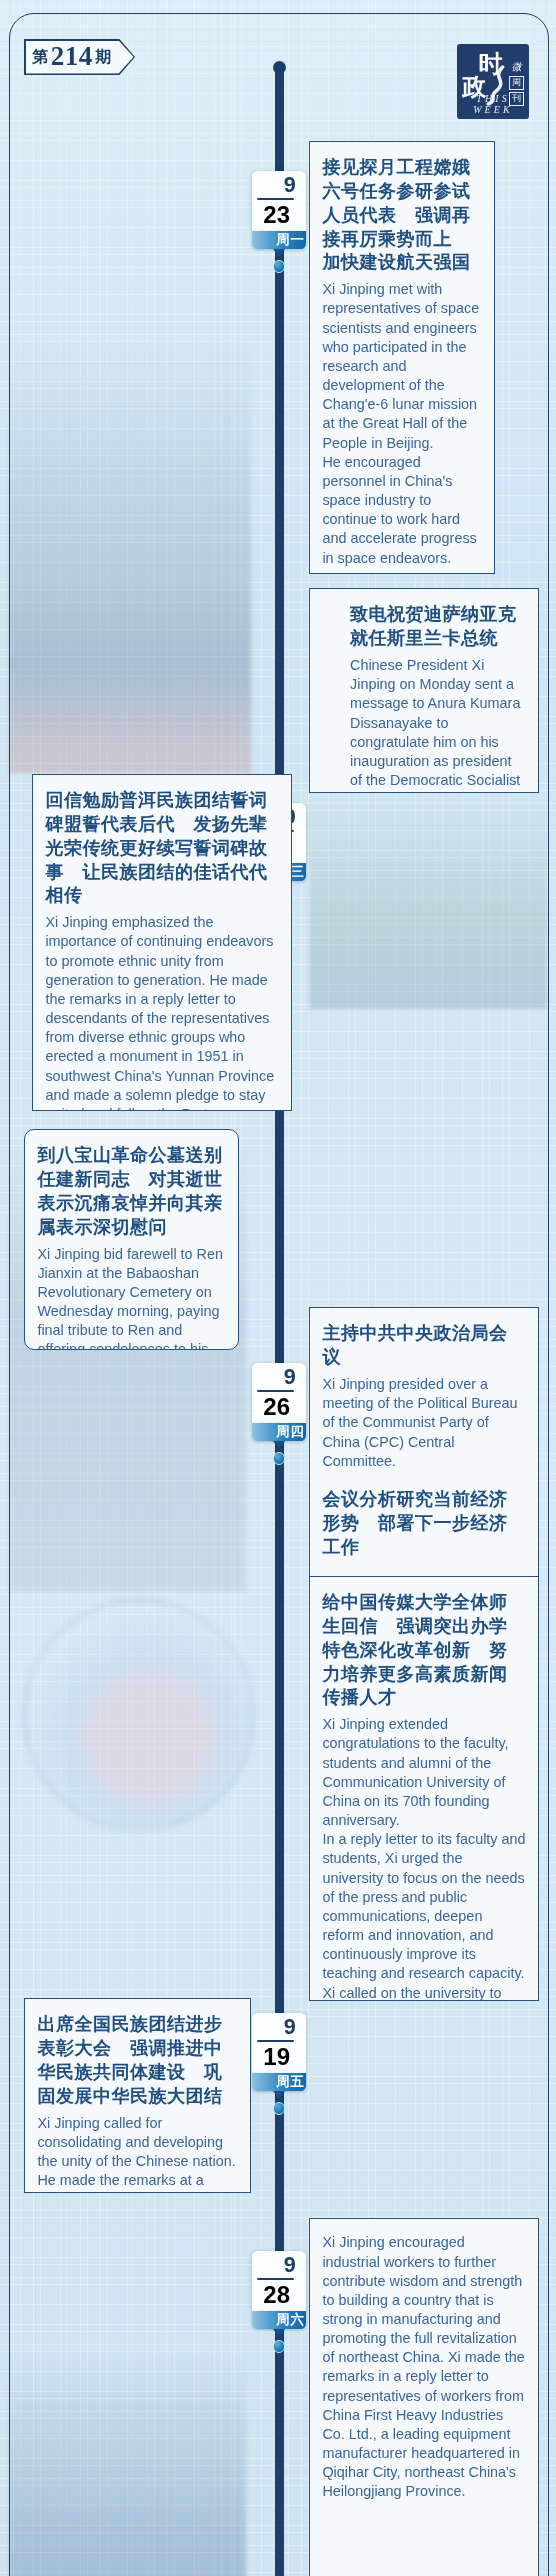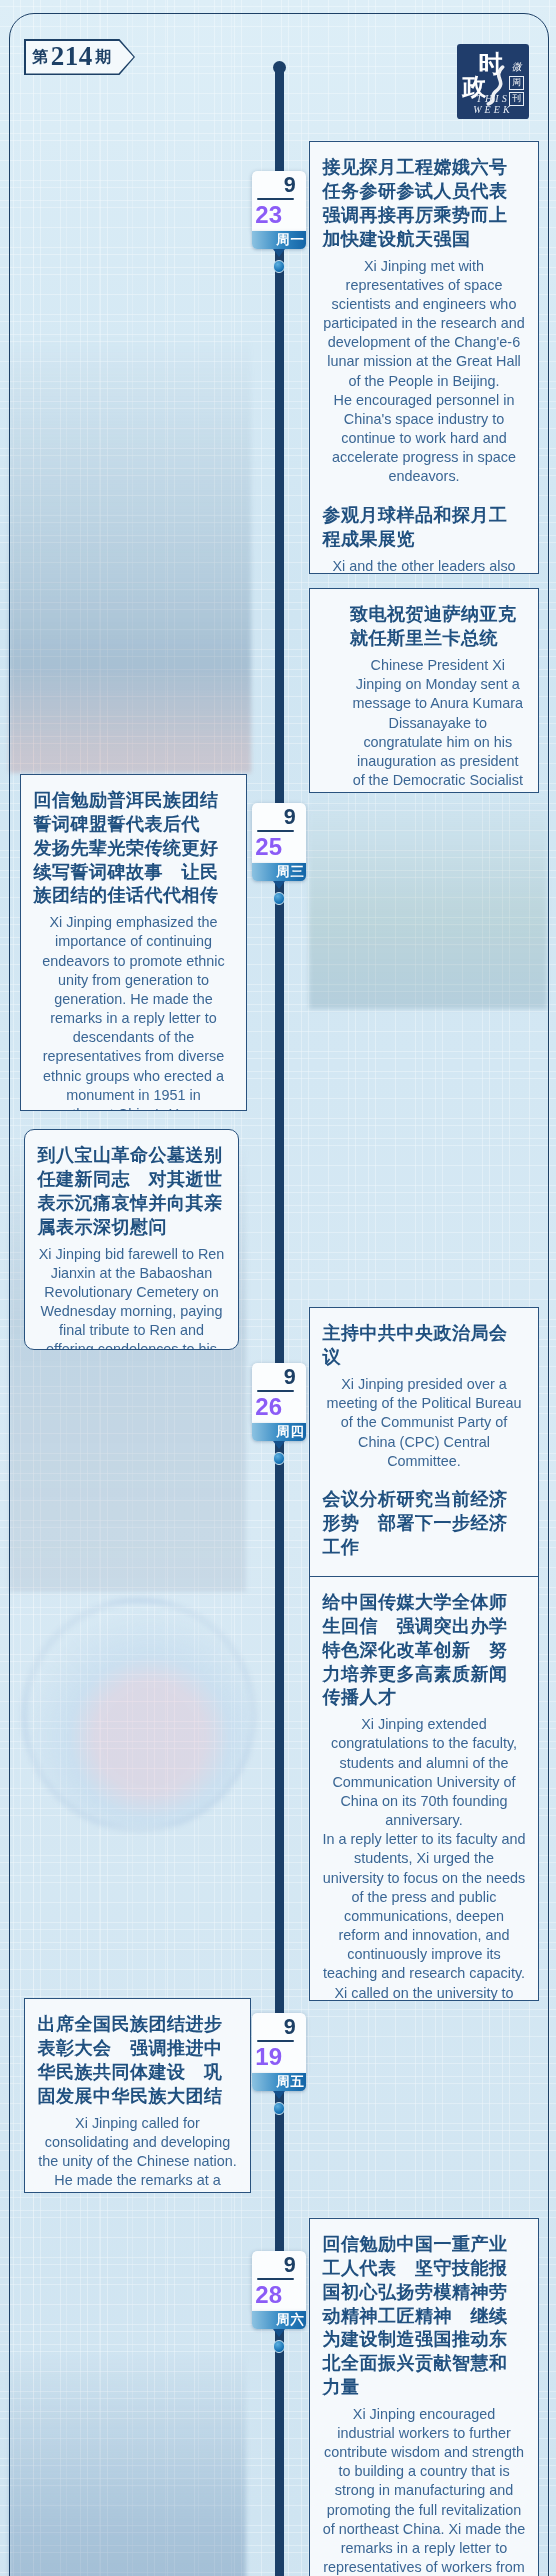--- a/index.html
+++ b/index.html
@@ -53,37 +53,37 @@
   .logo .caption{position:absolute;left:0;right:0;bottom:4.1px;text-align:center;color:#e8eef5;
     font-family:"Liberation Serif",serif;font-style:italic;font-size:10px;letter-spacing:3.1px;margin-top:40px;}
   
   .tline{left:275px;top:67px;width:9.3px;height:3063px;background:#1b3f68;border-radius:4.6px;}
   .tline-topdot{left:273px;top:61px;width:13.4px;height:13.4px;border-radius:50%;background:#1b3f68;}
   
   .date{left:252px;width:54px;}
   .date .box{background:#fbfdfe;border-radius:5.2px 5.2px 0 0;box-shadow:0 1px 4.1px rgba(27,63,104,.30);padding:3.1px 0 4.1px;}
   .date .d-top{font-size:21.6px;font-weight:700;color:#1d4066;text-align:right;padding-right:10.3px;line-height:1.05;}
   .date .d-bar{height:2.1px;background:#1d4066;width:70%;margin:1.5px 0 1.5px 4.6px;border-radius:1px;}
-  .date .d-day{font-size:24px;font-weight:700;color:#8b5cf6;text-align:right;padding-right:24px;line-height:1.05;}
+  .date .d-day{font-size:24px;font-weight:700;color:#000000;text-align:right;padding-right:16px;line-height:1.05;}
   .date .tab{height:17.5px;background:linear-gradient(90deg,#8cc2e1 0%,#2f86c2 55%,#1465a7 100%);
     border-radius:0 0 5.2px 5.2px;color:#fff;font-size:13.4px;font-weight:700;text-align:right;
     padding-right:1px;line-height:17.5px;letter-spacing:1px;box-shadow:0 1px 3.1px rgba(27,63,104,.30);}
   .date .pointer{width:0;height:0;border-left:6.2px solid transparent;border-right:6.2px solid transparent;border-top:8.2px solid #15518c;margin:0 auto;}
   .date .dot{width:10.3px;height:10.3px;border-radius:50%;margin:3.6px auto 0;
     background:radial-gradient(circle at 35% 30%,#5cb0e0,#0e69ad 75%);border:1.5px solid #cfe7f4;}
   .d1{top:171px;} .d2{top:803px;} .d3{top:1363px;} .d4{top:2013px;} .d5{top:2251px;}
   
   .card{background:#f5f9fc;border:1.5px solid #29527e;box-sizing:border-box;padding:14.4px 12.4px 10.3px;overflow:hidden;}
   .card .zh{font-family:"Liberation Serif",serif;font-weight:600;font-size:18px;line-height:1.32;
     color:#20507f;letter-spacing:0.5px;margin:0 0 5.2px;}
-  .card .en{font-size:14.4px;line-height:1.33;color:#3a6694;margin:0;text-align:center;}
+  .card .en{font-size:14.4px;line-height:1.33;color:#3a6694;margin:0;}
   .card .sec2{margin-top:17.5px;}
-  .c-r1{left:309px;top:141px;width:230px;height:433px;}
+  .c-r1{left:309px;top:141px;width:186px;height:433px;}
   .c-r2{left:309px;top:588px;width:230px;height:205px;padding-left:40px;}
-  .c-l1{left:20px;top:774px;width:227px;height:337px;}
+  .c-l1{left:32px;top:774px;width:260px;height:337px;}
   .c-l2{left:24px;top:1129px;width:215px;height:221px;border-radius:10px;}
   .c-r3{left:309px;top:1307px;width:230px;height:320px;}
   .c-r4{left:309px;top:1576px;width:230px;height:425px;}
   .c-l3{left:24px;top:1998px;width:227px;height:195px;}
   .c-r5{left:309px;top:2218px;width:230px;height:381px;}
 </style>
 </head>
 <body>
 
 <div class="abs grid"></div>
@@ -208,16 +208,15 @@
   <p class="en">Xi Jinping extended congratulations to the faculty, students and alumni of the Communication University of China on its 70th founding anniversary.</p>
   <p class="en">In a reply letter to its faculty and students, Xi urged the university to focus on the needs of the press and public communications, deepen reform and innovation, and continuously improve its teaching and research capacity. Xi called on the university to cultivate more high-caliber journalism and communication professionals.</p>
 </div>
 
 <div class="abs card c-l3">
   <h2 class="zh">出席全国民族团结进步表彰大会　强调推进中华民族共同体建设　巩固发展中华民族大团结</h2>
   <p class="en">Xi Jinping called for consolidating and developing the unity of the Chinese nation. He made the remarks at a grand meeting in Beijing to honor role models for ethnic unity and progress.</p>
 </div>
 
 <div class="abs card c-r5">
-  <h2 class="zh">回信勉励中国一重产业工人代表　坚守技能报国初心弘扬劳模精神劳动精神工匠精神　继续为建设制造强国推动东北全面振兴贡献智慧和力量</h2>
   <p class="en">Xi Jinping encouraged industrial workers to further contribute wisdom and strength to building a country that is strong in manufacturing and promoting the full revitalization of northeast China. Xi made the remarks in a reply letter to representatives of workers from China First Heavy Industries Co. Ltd., a leading equipment manufacturer headquartered in Qiqihar City, northeast China's Heilongjiang Province.</p>
 </div>
 
 
 </body></html>

